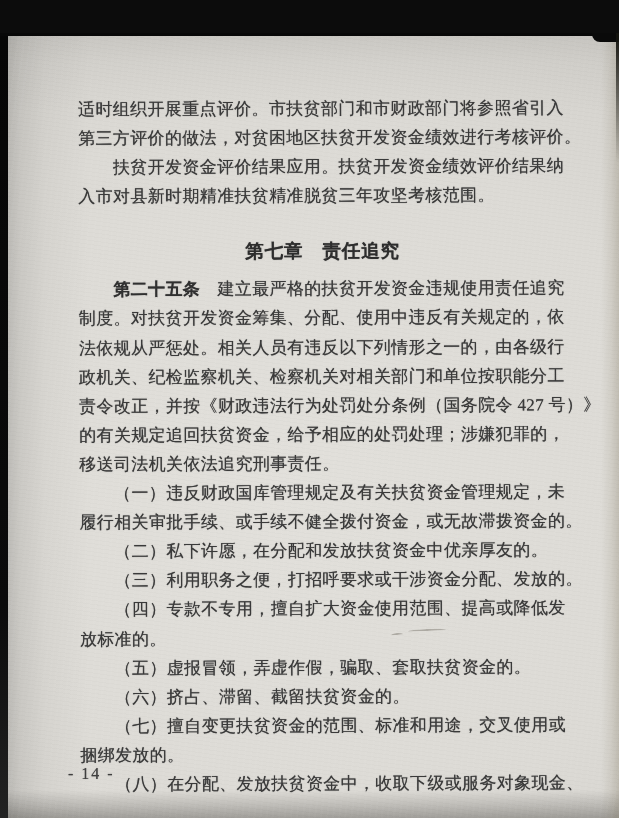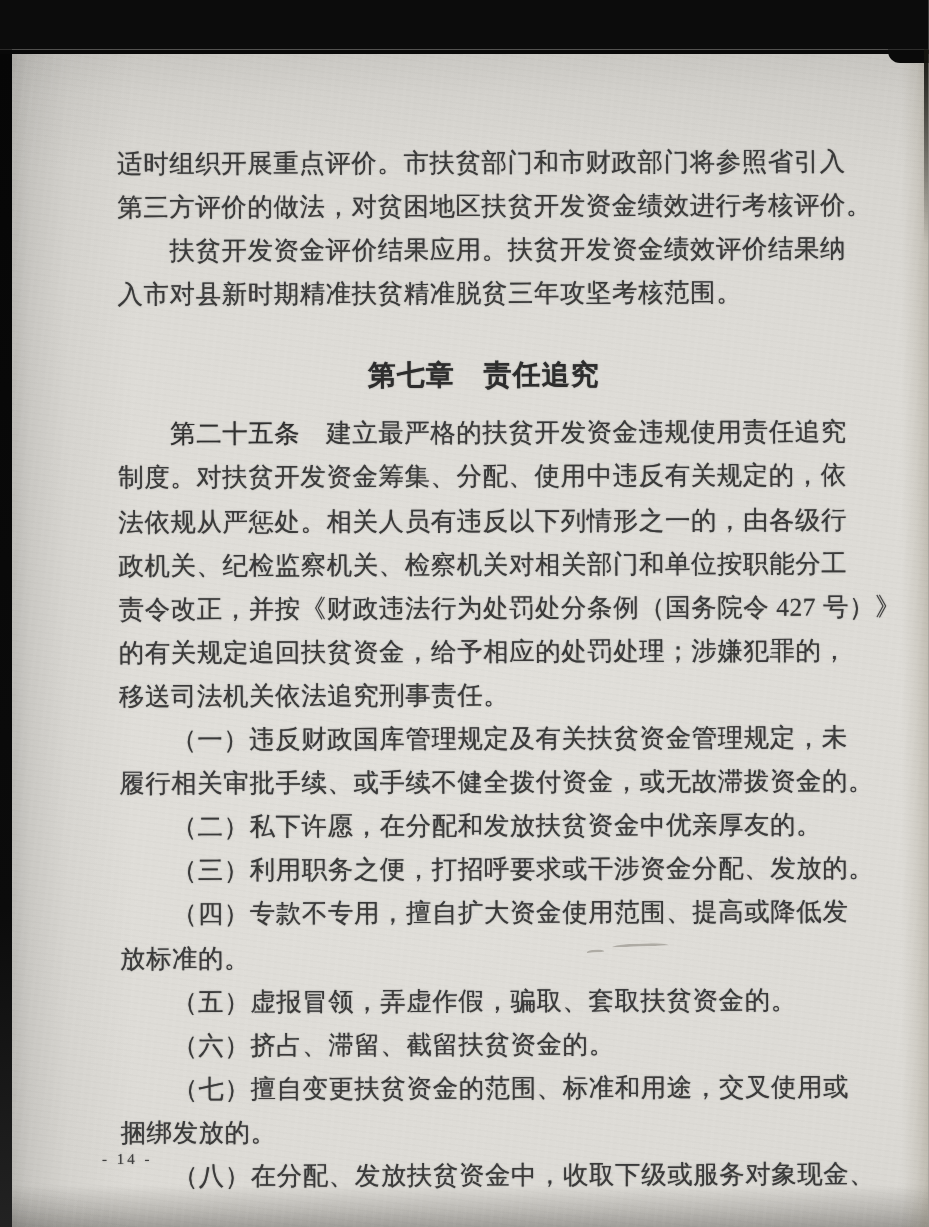--- a/index.html
+++ b/index.html
@@ -49,24 +49,24 @@
     text-shadow: 0 0 0.8px rgba(55,55,55,0.8);
   }
   .line {
     height: 29.1px; line-height: 29.1px; white-space: nowrap;
   }
   .heading {
     height: 29px; line-height: 29px; margin: 27px 0 8px;
     text-align: center; font-weight: bold; font-size: 18.5px;
     letter-spacing: 0.8px; color: #2d2d2d;
   }
-  .bold { font-weight: normal; color: #303030; }
+  .bold { font-weight: bold; color: #303030; }
   .page-number {
     position: absolute; left: 68px; top: 732px;
-    font-size: 10px; line-height: 18px; letter-spacing: 2px;
+    font-size: 16px; line-height: 18px; letter-spacing: 2px;
     color: #3f3f3f; text-shadow: 0 0 0.8px rgba(55,55,55,0.7);
   }
   .smudge {
     position: absolute;
     border-top: 2px solid rgba(115,110,102,0.45);
     border-radius: 50% 50% 0 0 / 100% 100% 0 0;
   }
   .s1 { left: 391px; top: 600px; width: 12px; transform: rotate(-4deg); }
   .s2 { left: 408px; top: 596px; width: 38px; transform: rotate(-2deg); }
 </style>

